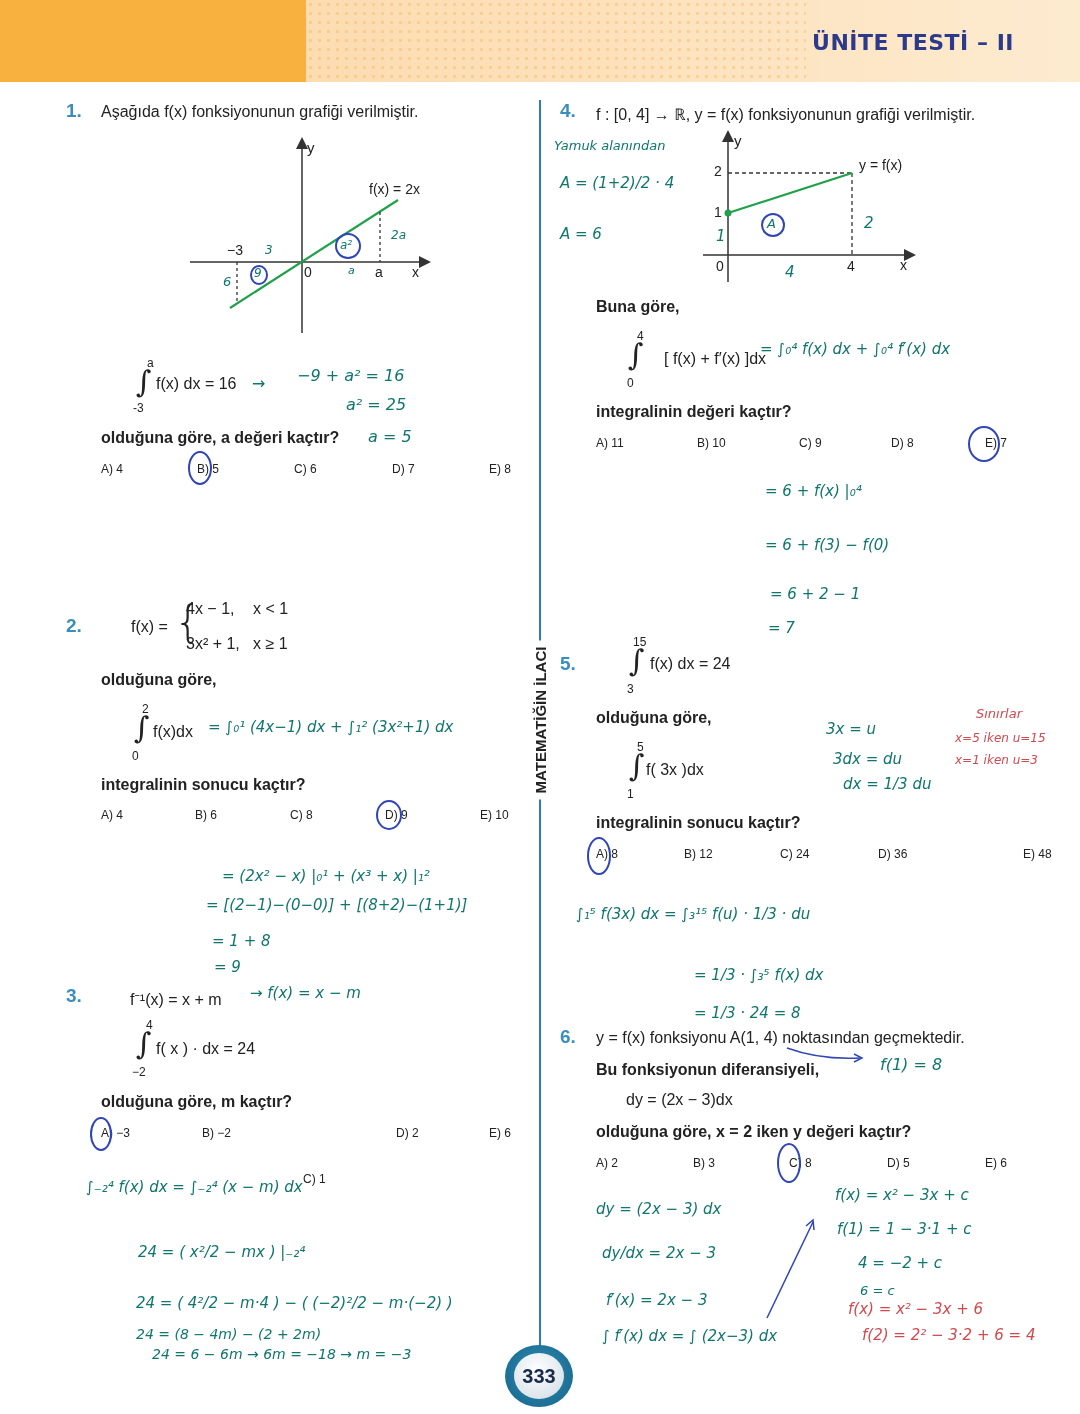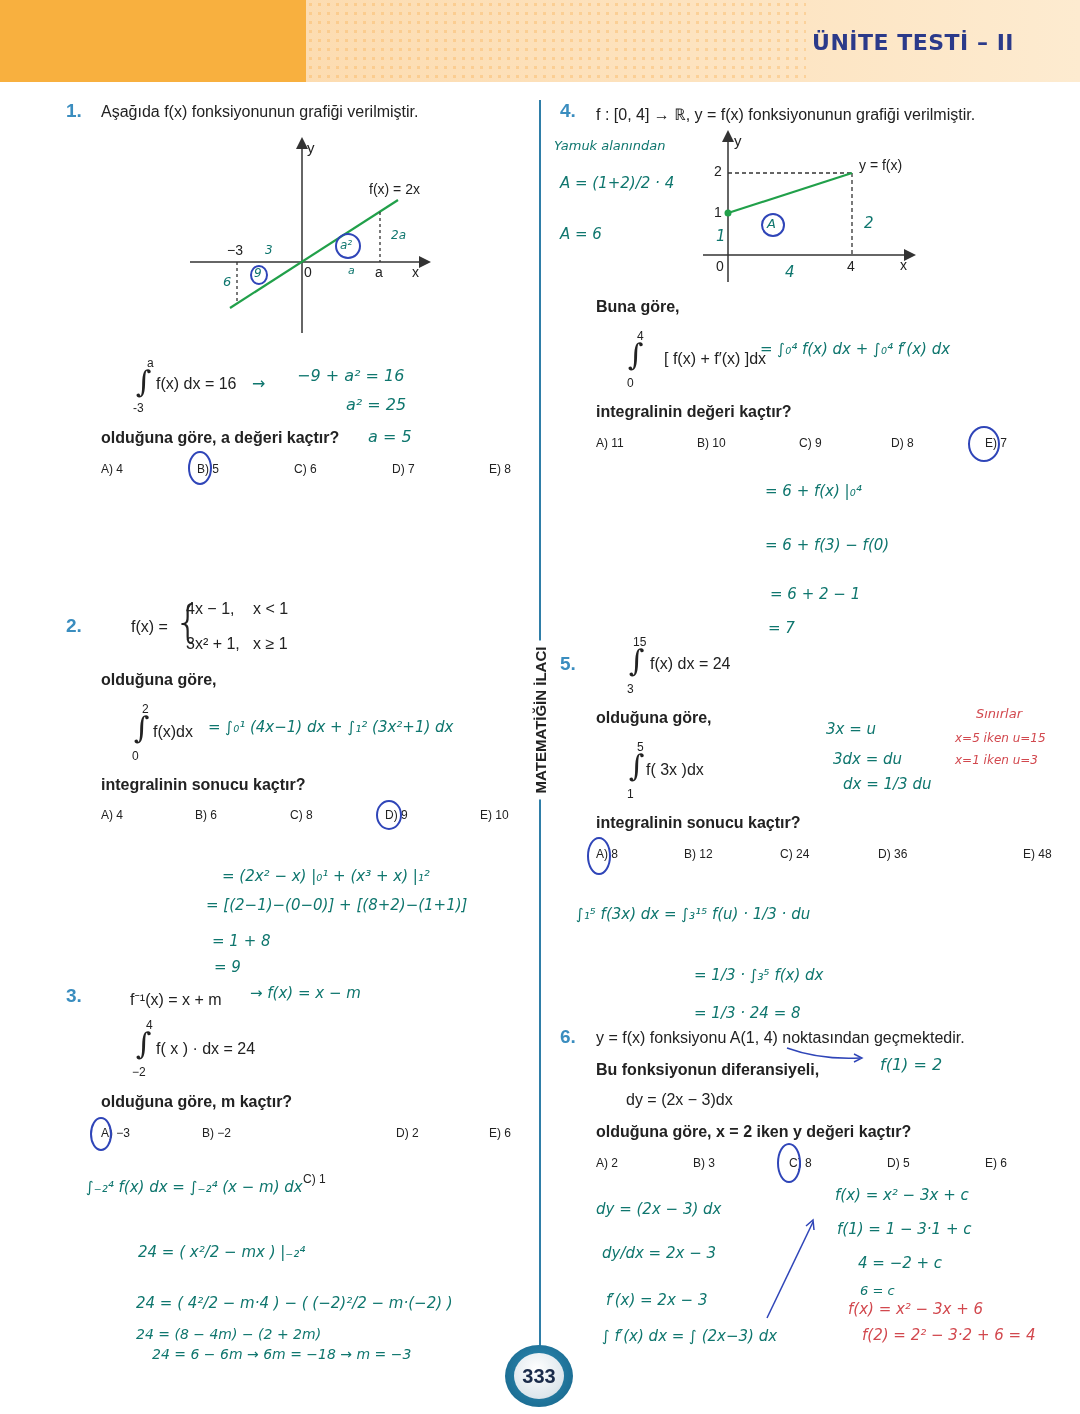--- a/index.html
+++ b/index.html
@@ -215,21 +215,21 @@
 <div class="opt" style="left:780px;top:847px;">C) 24</div>
 <div class="opt" style="left:878px;top:847px;">D) 36</div>
 <div class="opt" style="left:975px;top:847px;margin-left:48px;">E) 48</div>
 <div class="hw" style="left:576px;top:905px;">∫₁⁵ f(3x) dx = ∫₃¹⁵ f(u) · 1/3 · du</div>
 <div class="hw" style="left:694px;top:966px;">= 1/3 · ∫₃⁵ f(x) dx</div>
 <div class="hw" style="left:694px;top:1004px;">= 1/3 · 24 = 8</div>
 
 <div class="qnum" style="left:560px;top:1026px;">6.</div>
 <div class="txt" style="left:596px;top:1029px;">y = f(x) fonksiyonu A(1, 4) noktasından geçmektedir.</div>
 <div class="txt bold" style="left:596px;top:1061px;">Bu fonksiyonun diferansiyeli,</div>
-<div class="hw" style="left:880px;top:1055px;font-size:16px;">f(1) = 2</div>
+<div class="hw" style="left:880px;top:1055px;font-size:16px;">f(1) = 8</div>
 <svg style="left:0;top:0;" width="1080" height="1100">
   <path d="M787,1048 Q820,1060 860,1058" stroke="#2f45b8" stroke-width="1.4" fill="none"></path>
   <path d="M854,1054 L862,1058 L854,1062" stroke="#2f45b8" stroke-width="1.4" fill="none"></path>
 </svg>
 <div class="txt" style="left:626px;top:1091px;">dy = (2x − 3)dx</div>
 <div class="txt bold" style="left:596px;top:1123px;">olduğuna göre, x = 2 iken y değeri kaçtır?</div>
 <div class="opt" style="left:596px;top:1156px;">A) 2</div>
 <div class="opt" style="left:693px;top:1156px;">B) 3</div>
 <div class="opt" style="left:789px;top:1156px;">C) 8</div>
 <div class="circle" style="left:777px;top:1143px;width:24px;height:40px;"></div>

